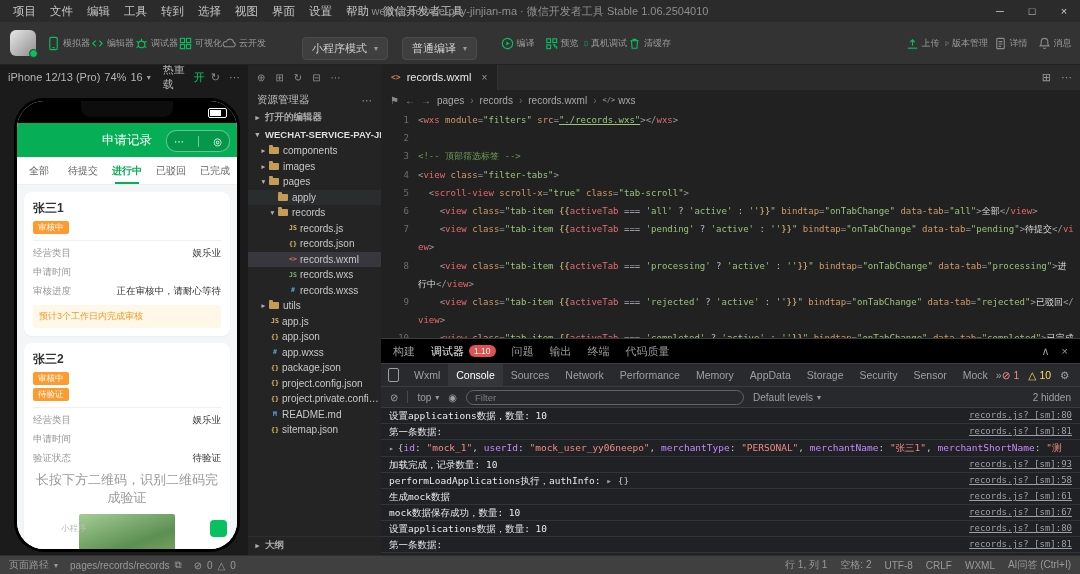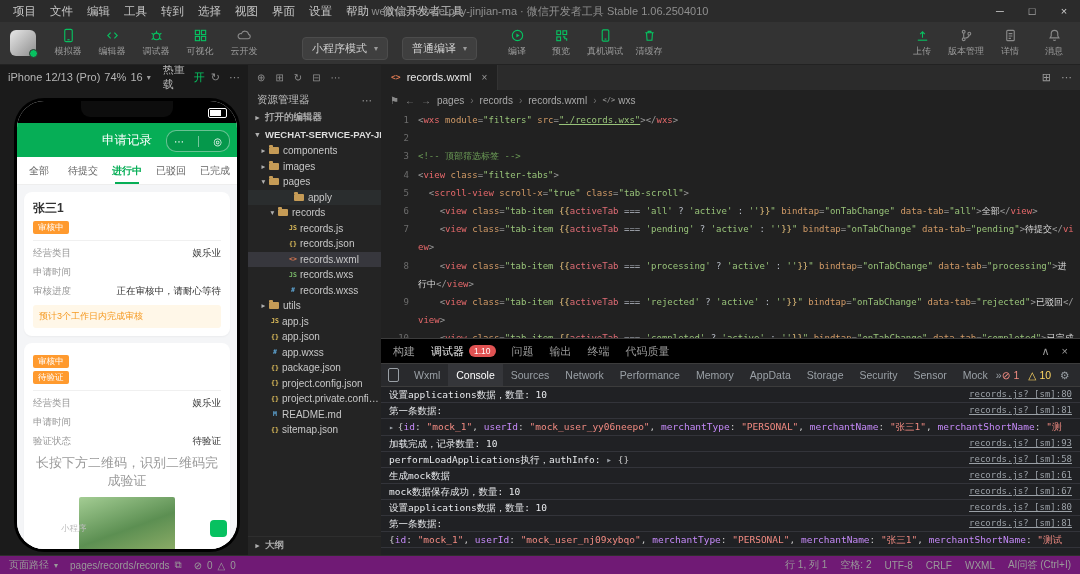--- a/index.html
+++ b/index.html
@@ -10,21 +10,21 @@
   .menus{display:flex;align-items:center;padding-left:6px;}
   .menu-item{padding:0 7px;font-size:11.5px;color:#c5c5c5;cursor:default;}
   .tb-title{position:absolute;left:50%;transform:translateX(-50%);color:#8f8f8f;font-size:11px;white-space:nowrap;}
   .win-controls{margin-left:auto;display:flex;align-items:center;height:100%;}
   .win-btn{width:32px;text-align:center;color:#cfcfcf;font-size:11px;line-height:22px;}
   
   .toolbar{position:absolute;top:22px;left:0;right:0;height:42px;background:#333;display:flex;align-items:center;border-bottom:1px solid #222;z-index:8;}
   .avatar-wrap{width:46px;display:flex;justify-content:center;}
   .avatar{width:26px;height:26px;border-radius:6px;background:linear-gradient(135deg,#e8e8e8,#8d8d8d);position:relative;}
   .avatar::after{content:"";position:absolute;right:-2px;bottom:-2px;width:7px;height:7px;border-radius:50%;background:#07c160;border:1px solid #333;}
-  .tb-item{display:flex;flex-direction:column;align-items:center;justify-content:center;width:44px;gap:2px;cursor:default;}
+  .tb-item{display:flex;flex-direction:row;align-items:center;justify-content:center;width:44px;gap:2px;cursor:default;}
   .tb-item svg{width:15px;height:15px;display:block;}
   .tb-label{font-size:9px;color:#9b9b9b;white-space:nowrap;}
   .tb-green{color:#07c160;}
   .tb-gray{color:#8a8a8a;}
   .pill{height:21px;background:#3f3f3f;border:1px solid #4c4c4c;border-radius:4px;display:flex;align-items:center;
         padding:0 9px;font-size:11px;color:#d0d0d0;gap:7px;white-space:nowrap;margin-top:10px;}
   .tb-center{display:flex;align-items:center;margin-left:36px;gap:14px;}
   .tb-actions{display:flex;align-items:center;margin-left:4px;}
   .tb-right{margin-left:auto;display:flex;align-items:center;margin-right:4px;}
   .mini-caret{font-size:8px;color:#9a9a9a;}
@@ -141,21 +141,21 @@
           font-size:9.5px;padding:0 8px;font-family:"Liberation Sans",sans-serif;outline:none;}
   .filter::placeholder{color:#7a7f85;}
   .ct-hidden{margin-left:auto;white-space:nowrap;}
   .console{flex:1;background:#202124;overflow:hidden;font-family:"DejaVu Sans Mono",monospace;font-size:9.5px;}
   .c-row{display:flex;align-items:flex-start;padding:1px 8px;border-bottom:1px solid #33343a;line-height:13px;}
   .c-text{flex:1;color:#e8eaed;white-space:nowrap;overflow:hidden;}
   .c-caret{color:#9aa0a6;margin-right:4px;font-size:8px;}
   .c-link{color:#9aa0a6;text-decoration:underline;margin-left:10px;white-space:nowrap;font-size:9px;}
   .sg-m{color:#e8eaed;} .sg-p{color:#c8c8c8;} .sg-ck{color:#c58af9;} .sg-cs{color:#f28b82;} .sg-car{color:#9aa0a6;}
   
-  .statusbar{position:absolute;left:0;right:0;bottom:0;height:18px;background:#701a75;border-top:1px solid #2e2e2e;
+  .statusbar{position:absolute;left:0;right:0;bottom:0;height:18px;background:#404040;border-top:1px solid #2e2e2e;
              display:flex;align-items:center;font-size:10px;color:#9a9a9a;padding:0 9px;gap:12px;z-index:9;}
   .sb-group{display:flex;align-items:center;gap:5px;white-space:nowrap;}
   .sb-right{margin-left:auto;display:flex;align-items:center;gap:13px;}
   .sb-item{white-space:nowrap;}
 </style>
 </head>
 <body>
 
 <div class="titlebar">
   <div class="menus">
@@ -353,20 +353,21 @@
                   <span class="mp-v"></span>
                 </div>
                 <div class="mp-row">
                   <span class="mp-k">审核进度</span>
                   <span class="mp-v">正在审核中，请耐心等待</span>
                 </div>
               </div>
               <div class="mp-notice">预计3个工作日内完成审核</div>
             </div>
             <div class="mp-card">
+              <div class="mp-name">张三2</div>
               <div class="mp-badges">
                 <span class="mp-badge">审核中</span>
                 <span class="mp-badge">待验证</span>
               </div>
               <div class="mp-rows">
                 <div class="mp-row">
                   <span class="mp-k">经营类目</span>
                   <span class="mp-v">娱乐业</span>
                 </div>
                 <div class="mp-row">
@@ -418,21 +419,21 @@
       <div class="exp-row" style="padding-left: 11px;">
         <span class="exp-arrow">▸</span>
         <span class="fi fi-folder"></span>
         <span class="exp-label">images</span>
       </div>
       <div class="exp-row" style="padding-left: 11px;">
         <span class="exp-arrow">▾</span>
         <span class="fi fi-folder"></span>
         <span class="exp-label">pages</span>
       </div>
-      <div class="exp-row sel2" style="padding-left: 36px;">
+      <div class="exp-row sel2" style="padding-left: 20px;">
         <span class="exp-arrow"></span>
         <span class="fi fi-folder"></span>
         <span class="exp-label">apply</span>
       </div>
       <div class="exp-row" style="padding-left: 20px;">
         <span class="exp-arrow">▾</span>
         <span class="fi fi-folder"></span>
         <span class="exp-label">records</span>
       </div>
       <div class="exp-row" style="padding-left: 29px;">
@@ -639,20 +640,35 @@
           <span class="i-err"></span>
           <span>1</span>
         </span>
       <span class="cnt-warn">
           <span class="i-warn"></span>
           <span>10</span>
         </span>
       <span class="i-gear"></span>
       <span class="i-kebab"></span>
     </span>
+  </div>
+  <div class="con-toolbar">
+    <span class="i-clear"></span>
+    <span class="ct-sep"></span>
+    <span class="ct-ctx">
+      <span>top</span>
+      <span class="mini-caret i-caret"></span>
+    </span>
+    <span class="i-eye"></span>
+    <input class="filter" placeholder="Filter" style="">
+    <span class="ct-ctx">
+      <span>Default levels</span>
+      <span class="mini-caret i-caret"></span>
+    </span>
+    <span class="ct-hidden">2 hidden</span>
   </div>
   <div class="console">
       <div class="c-row">
         <span class="c-text"><span class="sg-m">设置applications数据，数量: 10</span></span>
         <span class="c-link">records.js? [sm]:80</span>
       </div>
       <div class="c-row">
         <span class="c-text"><span class="sg-m">第一条数据:</span></span>
         <span class="c-link">records.js? [sm]:81</span>
       </div>

